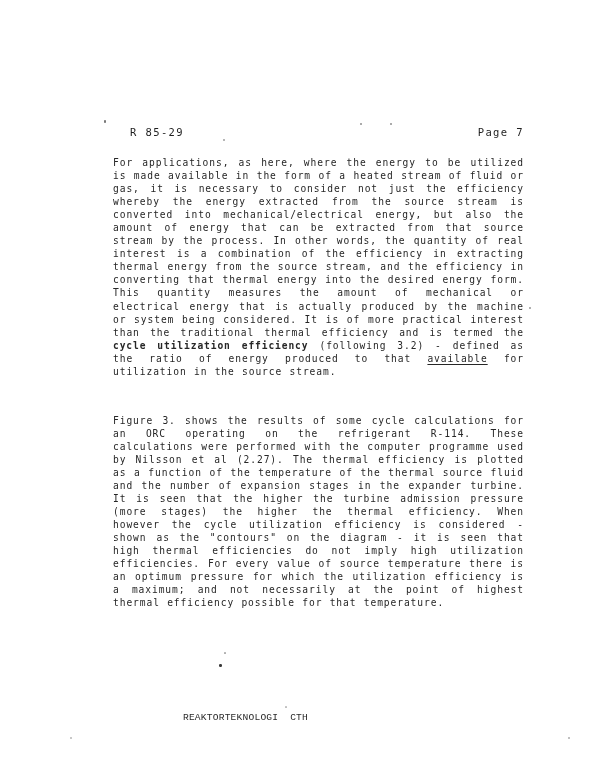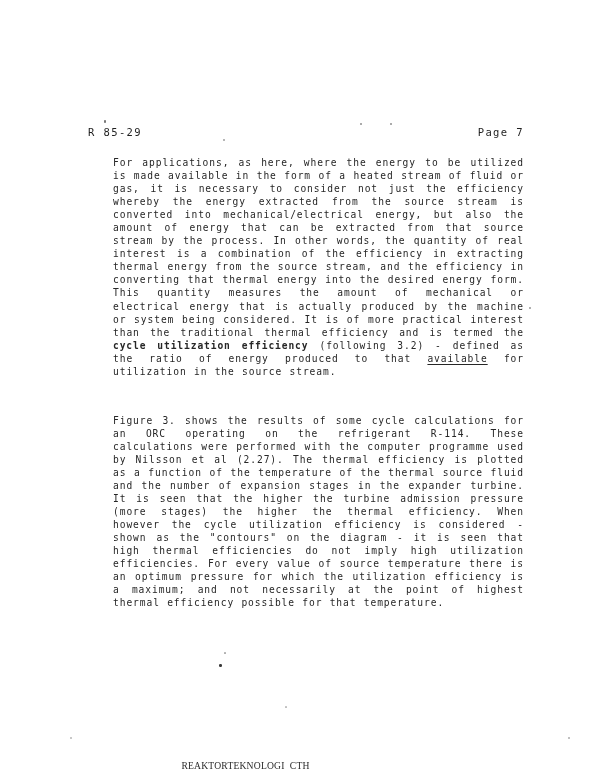--- a/index.html
+++ b/index.html
@@ -25,21 +25,21 @@
     top: 126px;
     left: 88px;
     width: 436px;
     display: flex;
     justify-content: space-between;
     align-items: baseline;
     font-size: 10.5px;
     letter-spacing: 1.4px;
     color: #1f1f1f;
   }
-  .header .doc-id { white-space: pre; }
+  .header .doc-id { white-space: pre; margin-left: 42px; }
   .header .page-no { white-space: pre; }
 
   
   .body-col {
     position: absolute;
     top: 156px;
     left: 113px;
     width: 411px;
   }
 
@@ -67,26 +67,25 @@
   
   .para.p3 { margin-bottom: 12px; margin-top: 36px; }
 
   
   .footer {
     position: absolute;
     top: 712px;
     left: 0;
     width: 491px;
     text-align: center;
-    font-family: Liberation Serif, serif;
+    font-family: Liberation Mono, monospace;
     font-size: 9.6px;
     letter-spacing: 0.2px;
     color: #2b2b2b;
     white-space: pre;
-    margin-top: 48px;
   }
 
   
   .speck {
     position: absolute;
     background: #4a4a4a;
     border-radius: 40%;
   }
   .speck.s1 { left: 104px; top: 120px; width: 2px;   height: 3px;   background: #777; }
   .speck.s2 { left: 360px; top: 123px; width: 2px;   height: 2px;   background: #9a9a9a; }

